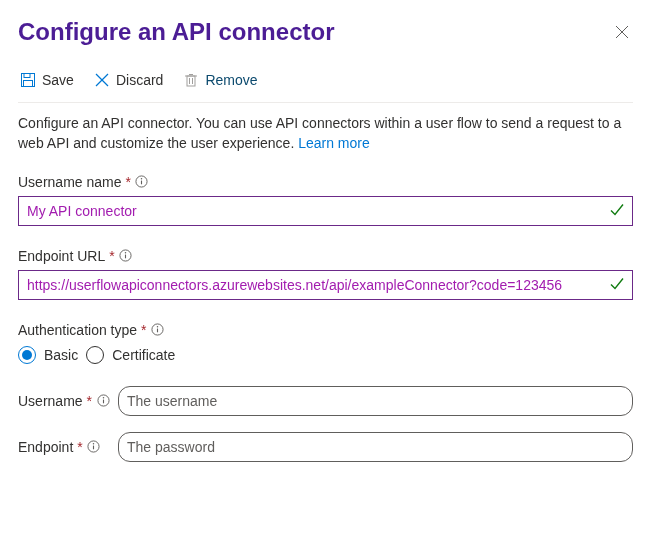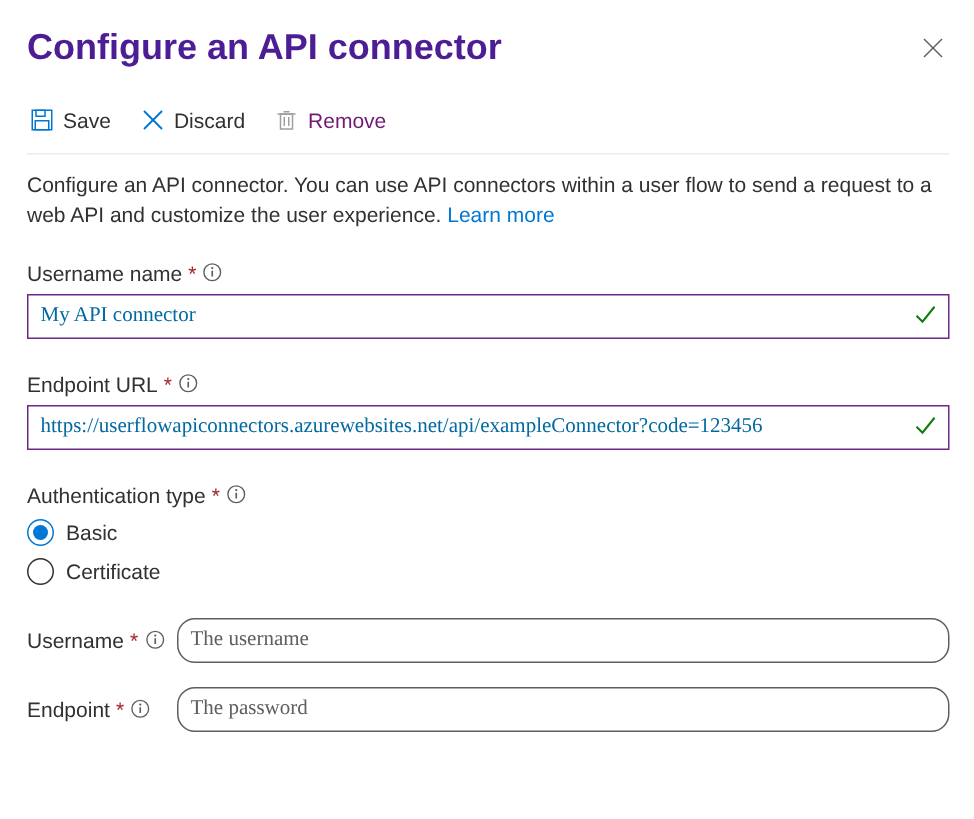--- a/index.html
+++ b/index.html
@@ -46,21 +46,21 @@
     align-items: center;
     gap: 6px;
     background: none;
     border: none;
     padding: 2px 2px;
     cursor: pointer;
     font-size: 14px;
     color: #323130;
   }
   .tool-btn.disabled {
-    color: #701a75;
+    color: #0c4a6e;
     cursor: default;
     text-align: center;
   }
   .tool-btn svg { width: 16px; height: 16px; }
   .description {
     font-size: 14px;
     line-height: 1.45;
     margin-bottom: 20px;
     color: #323130;
   }
@@ -85,37 +85,37 @@
   .input-wrap {
     position: relative;
     display: flex;
     align-items: center;
   }
   .txt-input {
     width: 100%;
     border: 1px solid #605e5c;
     padding: 6px 30px 6px 8px;
     font-size: 14px;
-    font-family: Liberation Serif, serif;
-    color: #0369a1;
+    font-family: Liberation Sans, sans-serif;
+    color: #a21caf;
     outline: none;
   }
   .txt-input.validated {
     border: 1px solid #6b2988;
   }
   .txt-input::placeholder { color: #605e5c; }
   .check {
     position: absolute;
     right: 8px;
     top: 50%;
     transform: translateY(-50%);
     color: #107c10;
     pointer-events: none;
   }
-  .radio-group { display: flex; flex-direction: column; gap: 8px; margin-top: 8px; }
+  .radio-group { display: flex; flex-direction: row; gap: 8px; margin-top: 8px; }
   .radio-row {
     display: flex;
     align-items: center;
     gap: 8px;
     cursor: pointer;
   }
   .radio-circle {
     width: 18px; height: 18px;
     border-radius: 50%;
     border: 1px solid #323130;

